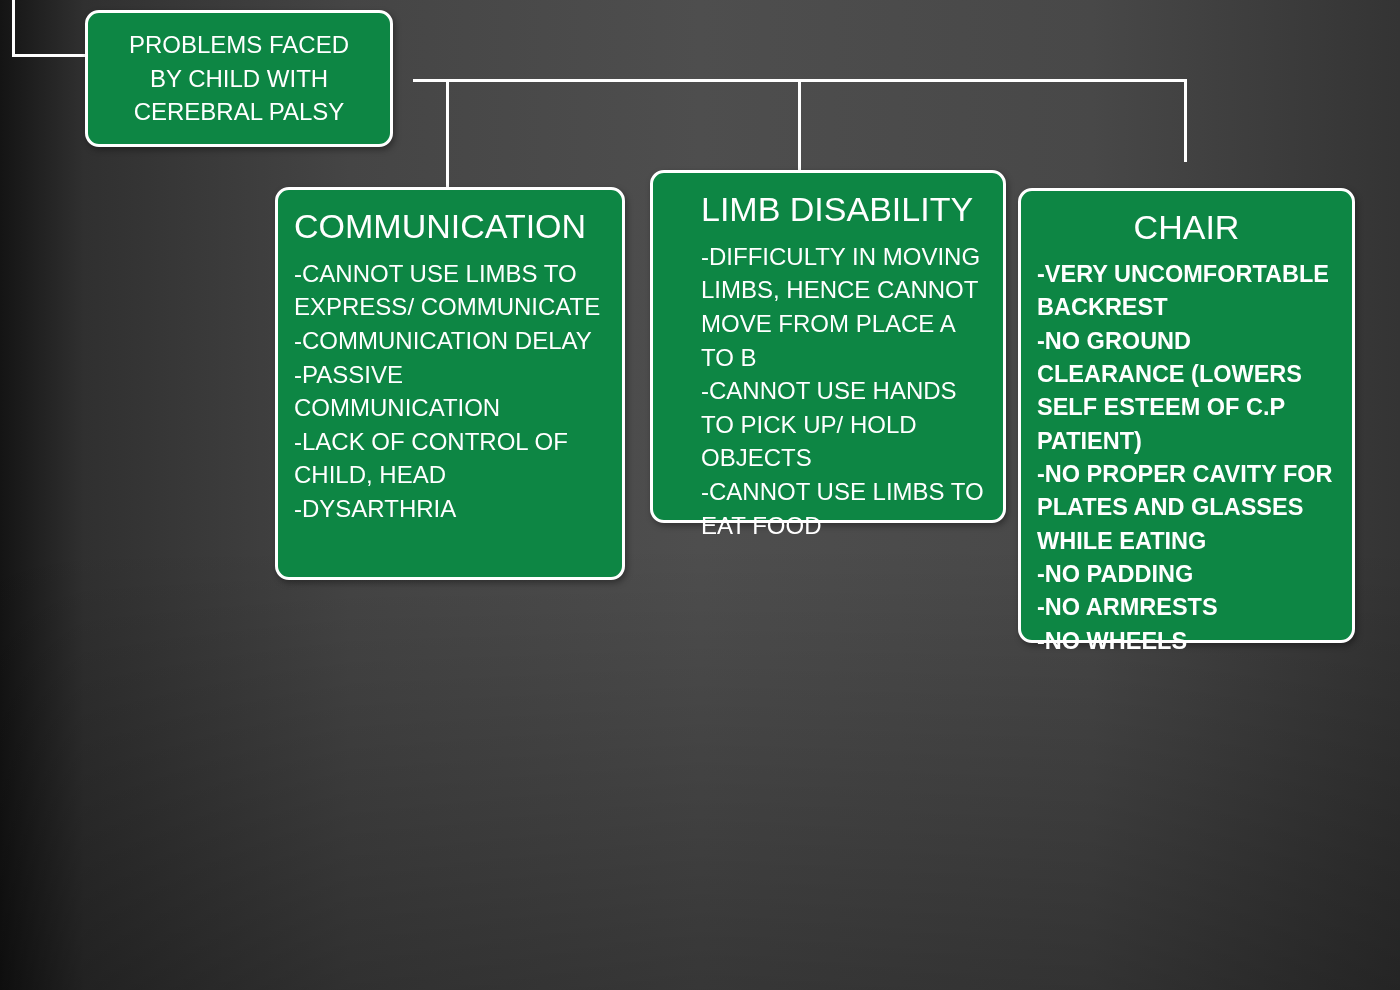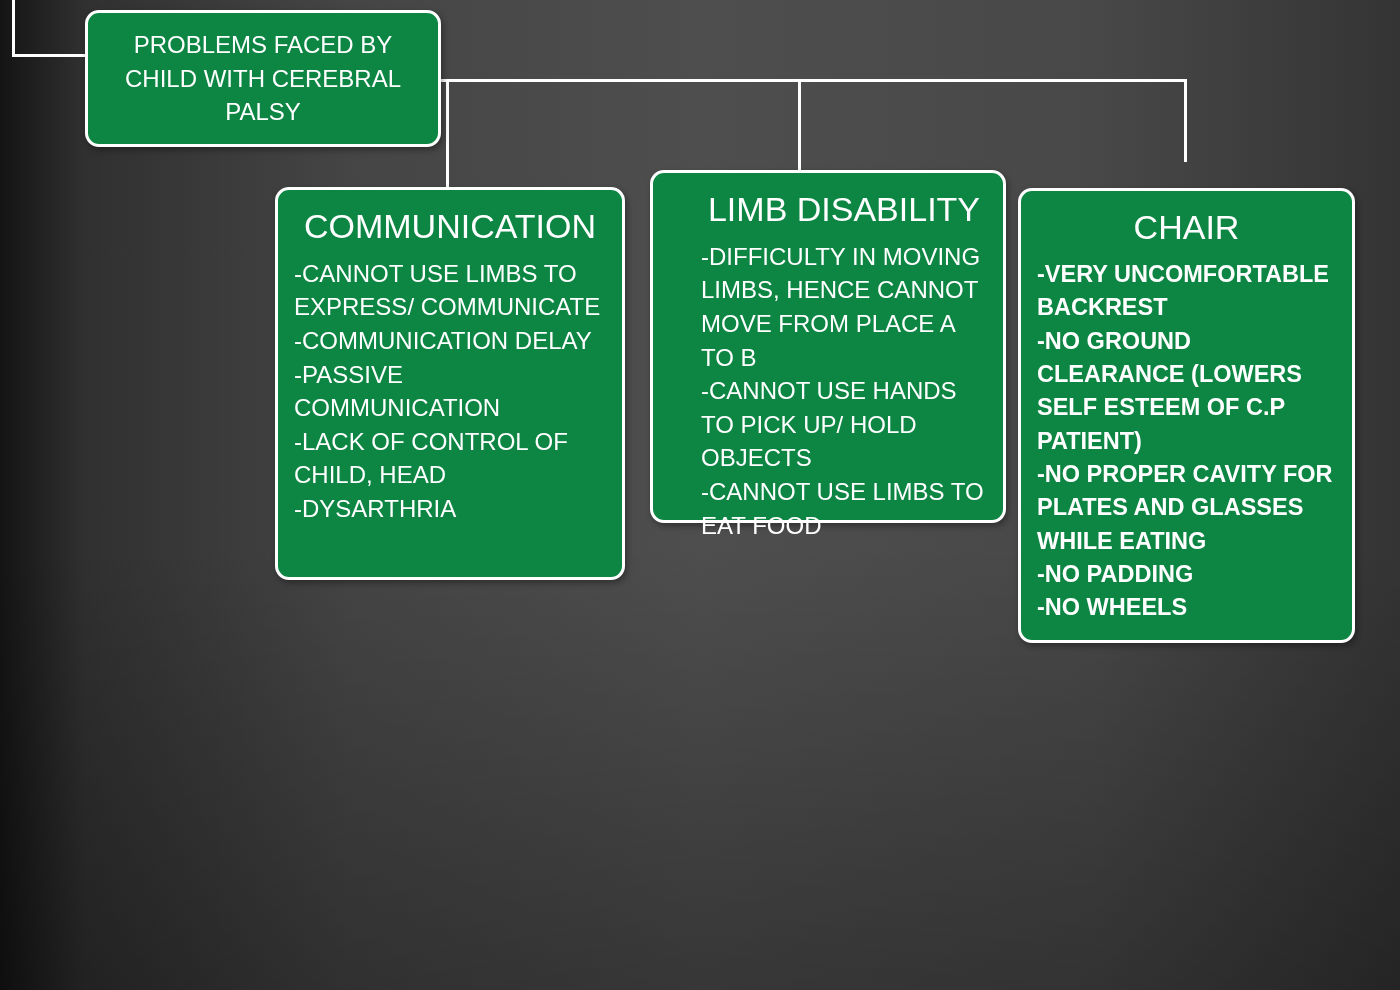--- a/index.html
+++ b/index.html
@@ -25,39 +25,38 @@
     box-sizing: border-box;
     background: #0d8644;
     border: 3px solid #ffffff;
     border-radius: 14px;
     color: #ffffff;
     box-shadow: 2px 3px 6px rgba(0,0,0,0.35);
   }
   .root-node {
     left: 85px;
     top: 10px;
-    width: 356px;
+    width: 308px;
     height: 137px;
     display: flex;
     align-items: center;
     justify-content: center;
     text-align: center;
     font-size: 24px;
     line-height: 1.4;
     padding: 8px 30px;
   }
   .child-node {
     padding: 14px 16px 16px 16px;
   }
   .node-title {
     font-size: 34px;
     line-height: 1.2;
     margin: 2px 0 10px 0;
     white-space: nowrap;
-    text-align: center;
   }
   .node-title.centered {
     text-align: center;
     white-space: normal;
   }
   .bullet {
     font-size: 24px;
     line-height: 1.40;
     margin: 0;
   }
@@ -116,16 +115,17 @@
     <p class="bullet">-CANNOT USE HANDS TO PICK UP/ HOLD OBJECTS</p>
     <p class="bullet">-CANNOT USE LIMBS TO EAT FOOD</p>
   </div>
 
   <div class="node child-node" id="box-chair">
     <div class="node-title centered">CHAIR</div>
     <p class="bullet">-VERY UNCOMFORTABLE BACKREST</p>
     <p class="bullet">-NO GROUND CLEARANCE (LOWERS SELF ESTEEM OF C.P PATIENT)</p>
     <p class="bullet">-NO PROPER CAVITY FOR PLATES AND GLASSES WHILE EATING</p>
     <p class="bullet">-NO PADDING</p>
+    <p class="bullet">-NO ARMRESTS</p>
     <p class="bullet">-NO WHEELS</p>
   </div>
 
 </div>
 
 </body></html>

